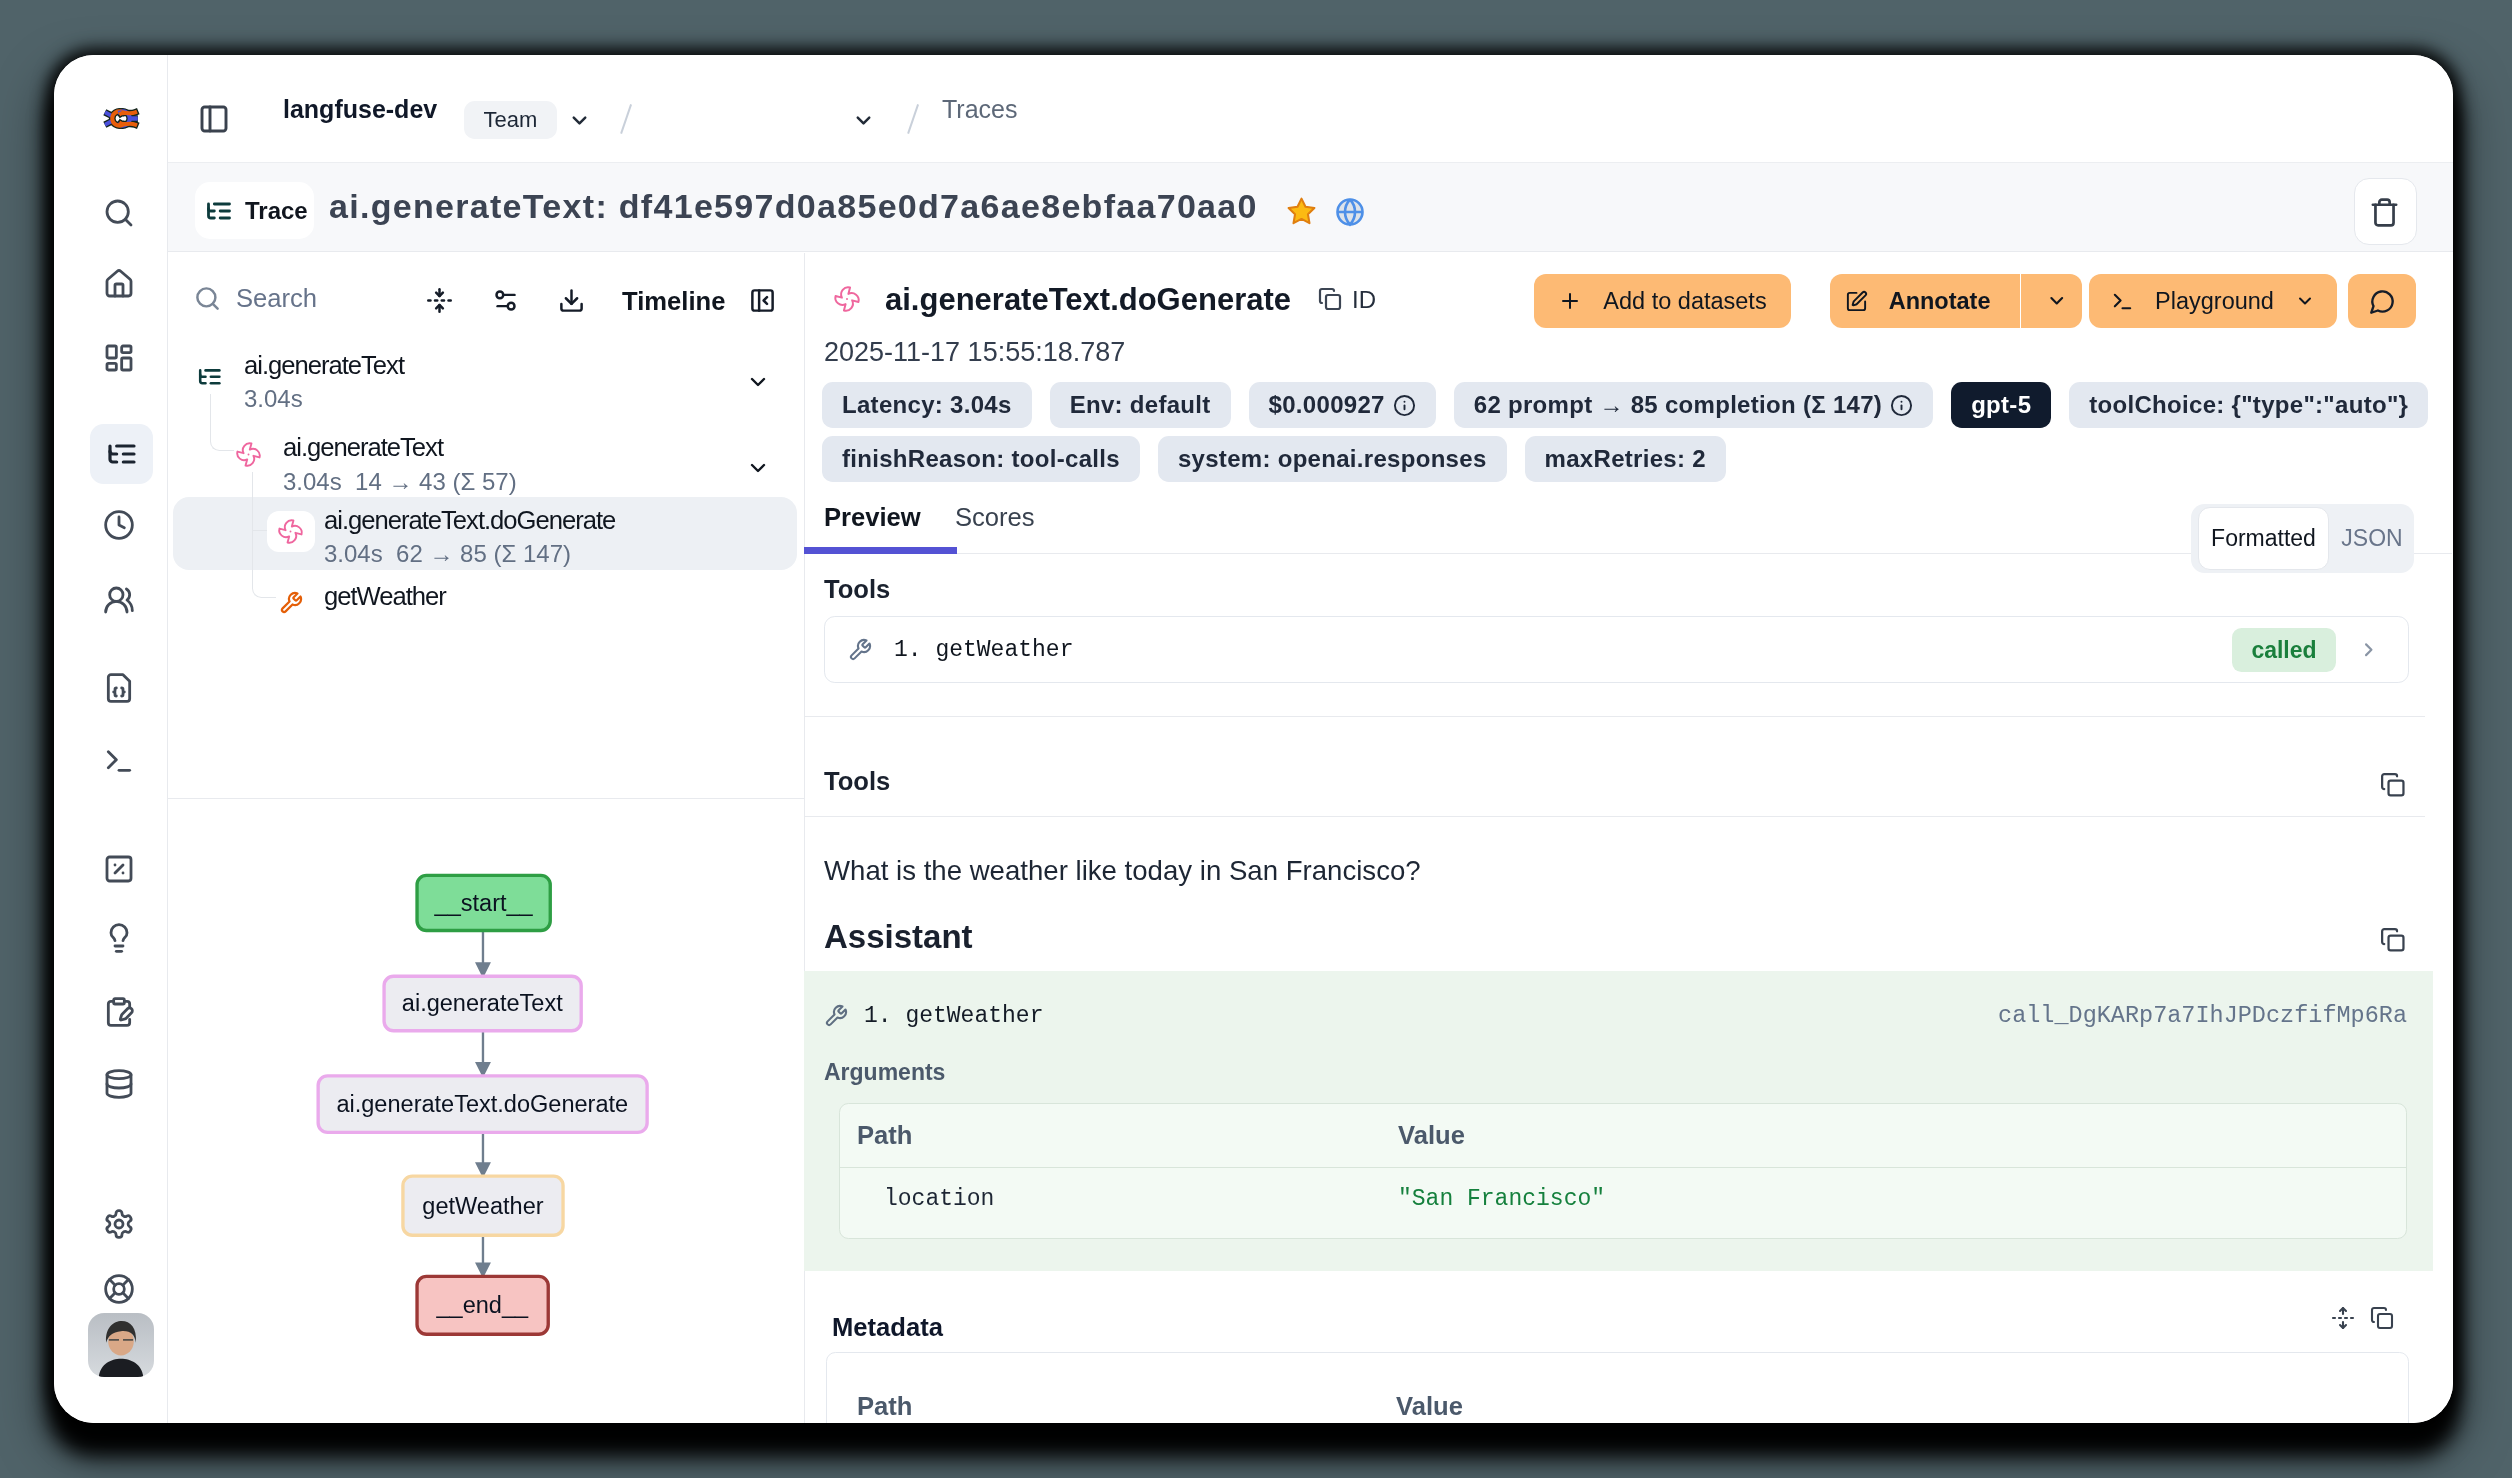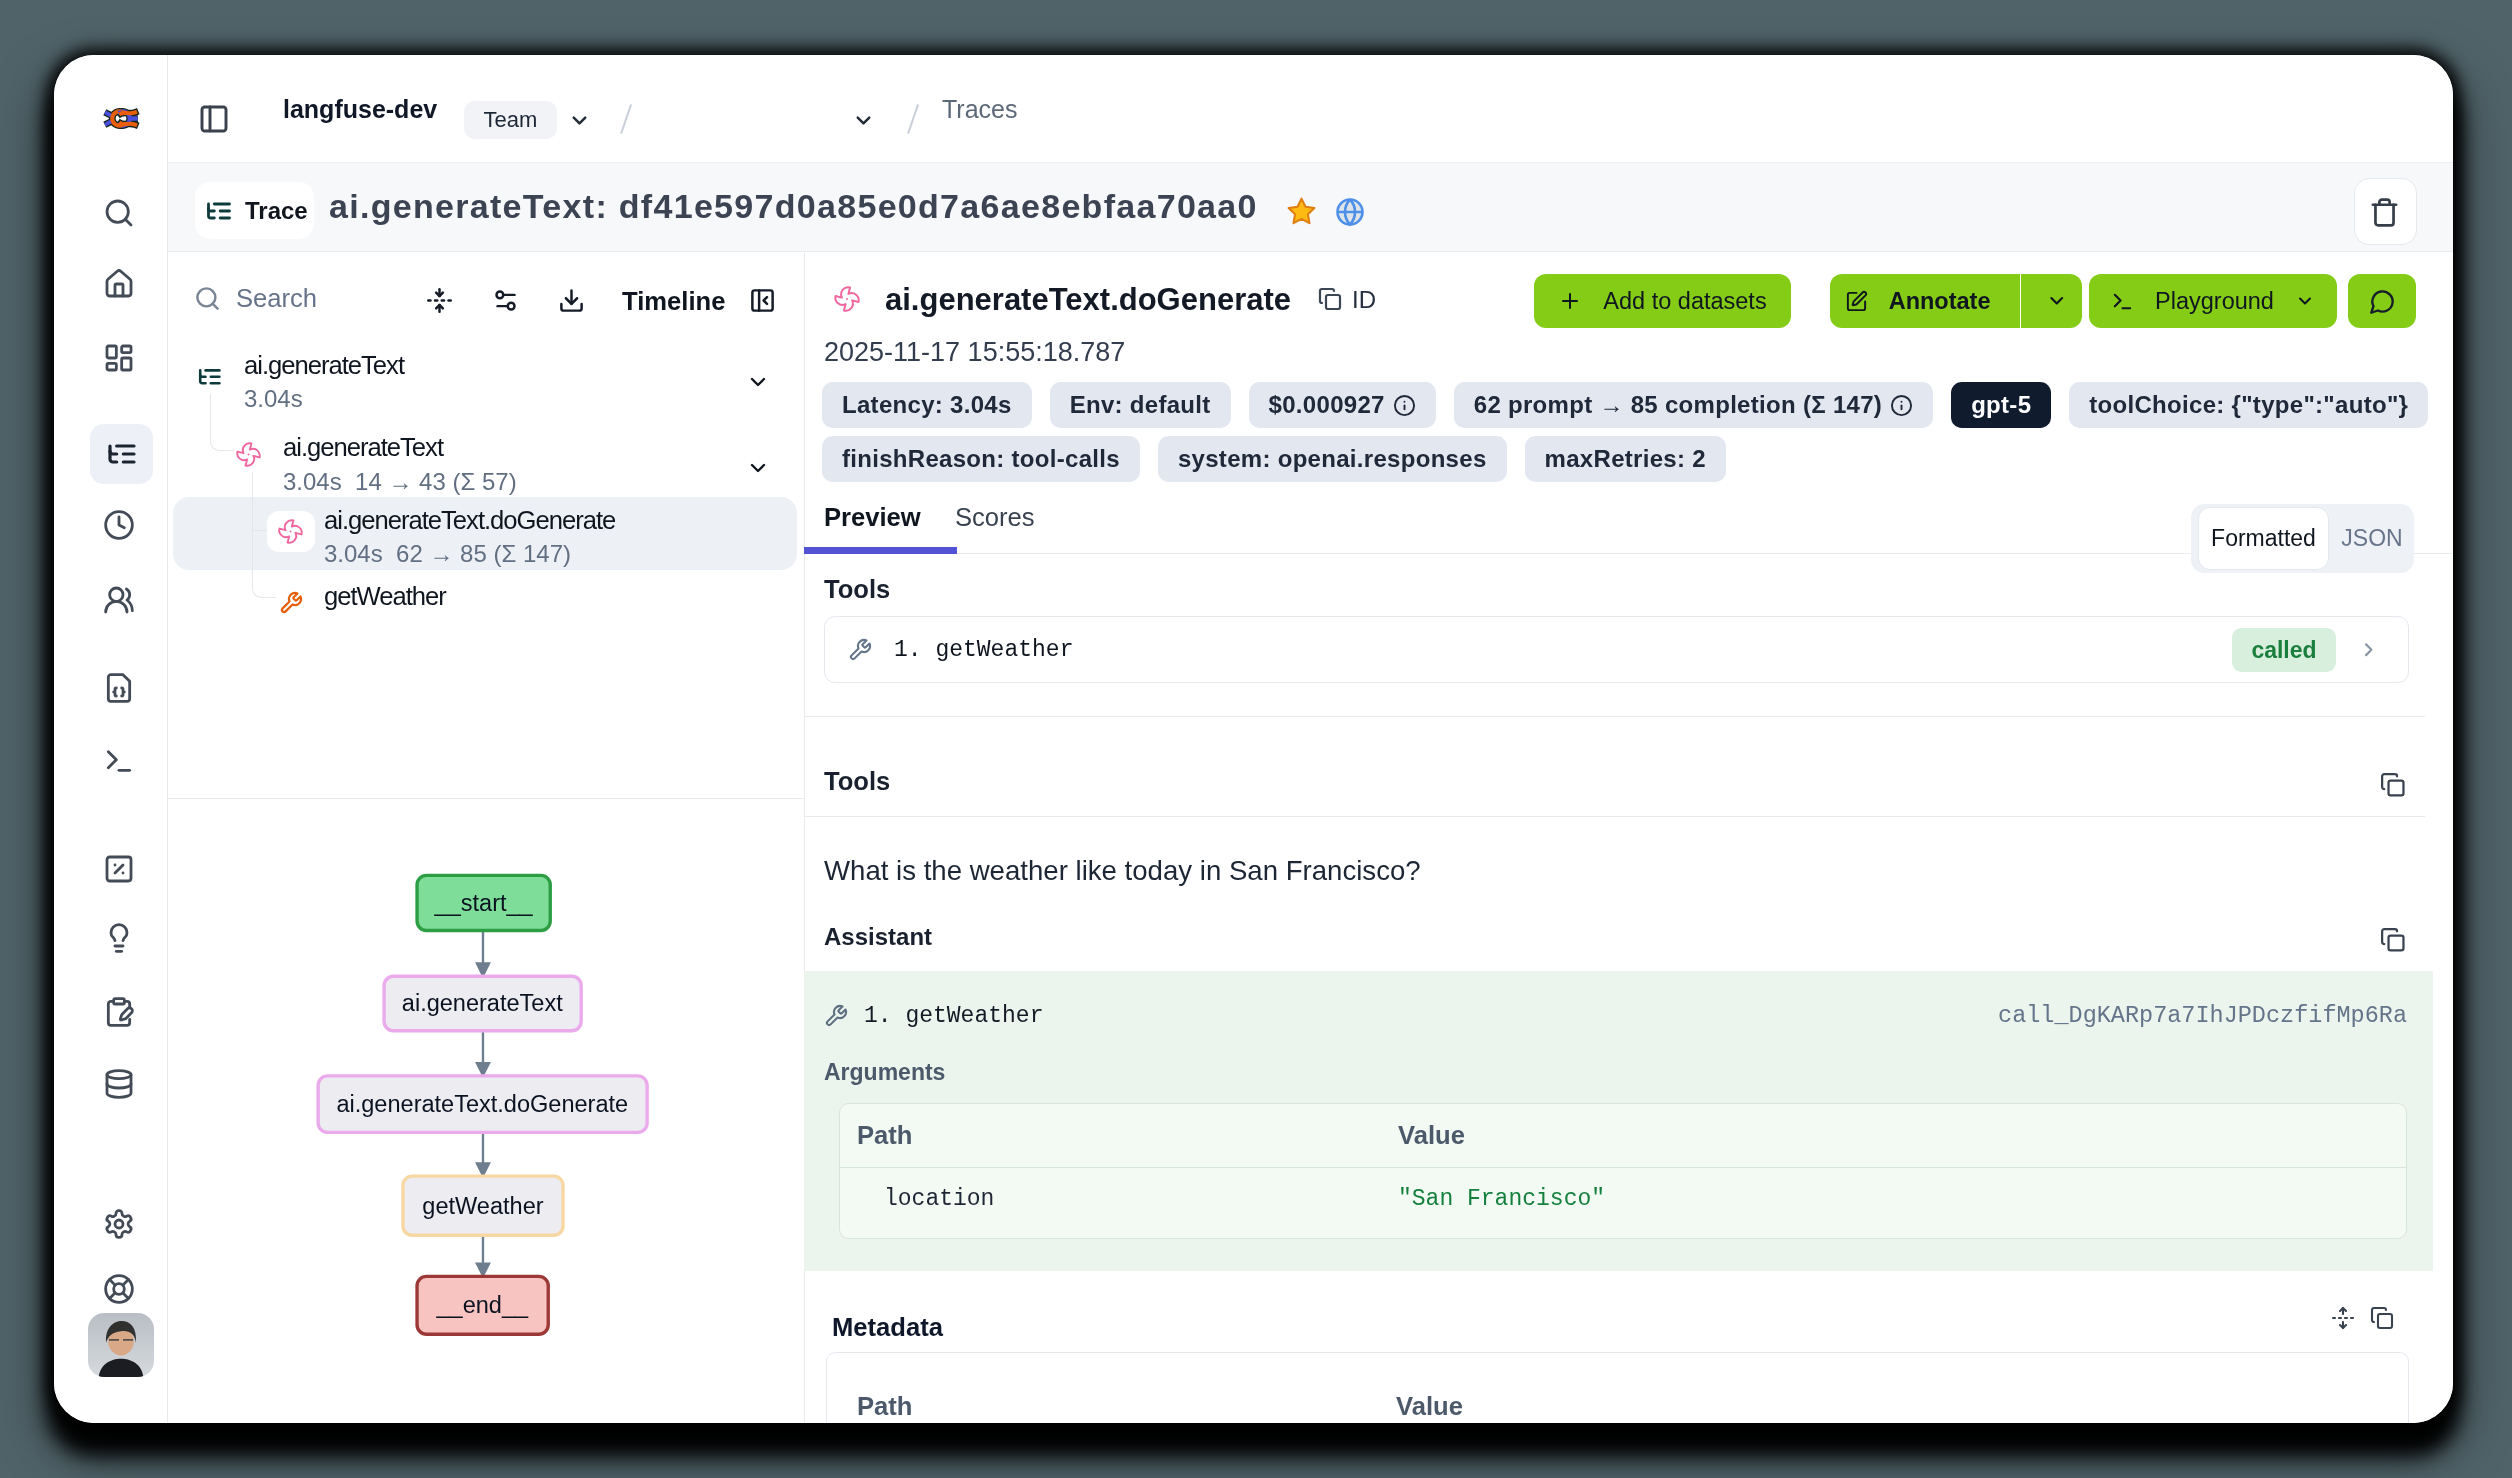--- a/index.html
+++ b/index.html
@@ -15,21 +15,21 @@
 .sidebar{position:absolute;left:0;top:0;width:114px;height:1368px;border-right:1.3px solid #e8eaee;background:#fff}
 
 .header{position:absolute;left:114px;top:0;width:2285px;height:108px;border-bottom:1.3px solid #eceef1;background:#fff}
 .tracerow{position:absolute;left:114px;top:108px;width:2285px;height:89px;background:#f7f8fa;border-bottom:1.3px solid #e8eaee}
 .leftpanel{position:absolute;left:114px;top:198px;width:636px;height:1170px;background:#fff}
 .lpdivider{position:absolute;left:114px;top:743px;width:636px;height:1.3px;background:#e8eaee}
 .rightpanel{position:absolute;left:750px;top:198px;width:1649px;height:1170px;background:#fff;border-left:1.3px solid #e8eaee}
 .badge{display:flex;align-items:center;height:46px;padding:0 20px;background:#e3e8f0;border-radius:10.8px;
 color:#20293a;font-weight:bold;font-size:24px;letter-spacing:0.3px;gap:8px}
 .badgerow{position:absolute;display:flex;gap:18px}
-.btn{position:absolute;display:flex;align-items:center;justify-content:center;background:#84cc16;border-radius:12px;
+.btn{position:absolute;display:flex;align-items:center;justify-content:center;background:#fdba74;border-radius:12px;
 color:#0f172a;font-size:23.5px;font-weight:bold;gap:21px}
 </style>
 </head>
 <body>
 <div class="win">
   <div class="header">
     <svg class="ic" style="left:30px;top:48px;width:32px;height:32px;color:#3a424e;stroke-width:2.2" viewBox="0 0 24 24">
         <use href="#panelleft"></use>
       </svg>
     <div class="txt" style="left:115px;top:0;height:108px;font-size:25px;font-weight:bold;color:#101828">langfuse-dev</div>
@@ -233,21 +233,21 @@
     </svg>
 
   <div class="a" style="left:750px;top:661px;width:1621px;height:1.3px;background:#e8eaee"></div>
   <div class="txt" style="left:770px;top:703px;height:47px;font-size:25.6px;font-weight:bold;color:#1a212e">Tools</div>
   <svg class="ic" style="left:2326px;top:717px;width:25.6px;height:25.6px;color:#39424f;stroke-width:2.1" viewBox="0 0 24 24">
       <use href="#copy"></use>
     </svg>
   <div class="a" style="left:750px;top:761px;width:1621px;height:1.3px;background:#e8eaee"></div>
   <div class="txt" style="left:770px;top:792px;height:47px;font-size:27.6px;color:#1d2634">What is the weather like today in San Francisco?</div>
 
-  <div class="txt" style="left:770px;top:858px;height:47px;font-size:24px;font-weight:bold;color:#1a212e">Assistant</div>
+  <div class="txt" style="left:770px;top:858px;height:47px;font-size:33px;font-weight:bold;color:#1a212e">Assistant</div>
   <svg class="ic" style="left:2326px;top:872px;width:25.6px;height:25.6px;color:#39424f;stroke-width:2.1" viewBox="0 0 24 24">
       <use href="#copy"></use>
     </svg>
 
   <div class="a" style="left:750px;top:916px;width:1629px;height:300px;background:#ecf5ed"></div>
   <svg class="ic" style="left:770px;top:949px;width:24px;height:24px;color:#5f6f82;stroke-width:2.1" viewBox="0 0 24 24">
       <use href="#wrench"></use>
     </svg>
   <div class="txt mono" style="left:810px;top:937px;height:47px;font-size:23px;color:#141b26">1. getWeather</div>
   <div class="txt mono" style="right:46px;top:937px;height:47px;font-size:23.5px;color:#64748b">call_DgKARp7a7IhJPDczfifMp6Ra</div>

